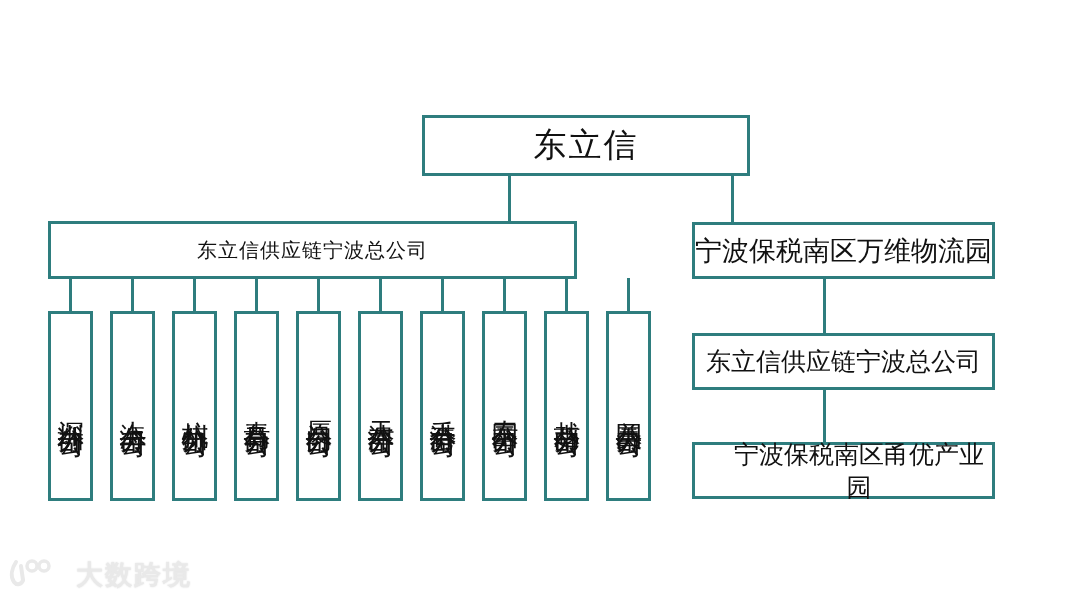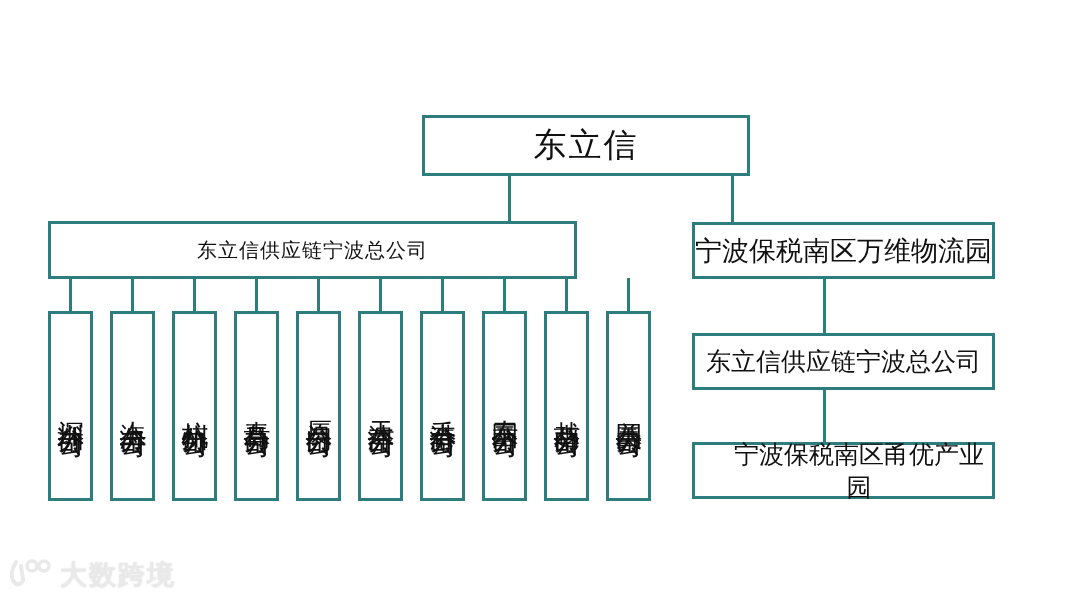--- a/index.html
+++ b/index.html
@@ -37,21 +37,21 @@
   .conn{
     position:absolute;
     width:3px;
     background:var(--line,#2e7d7e);
   }
   .watermark{
     position:absolute;
     left:8px;top:556px;
     display:flex;
     align-items:center;
-    gap:8px;
+    gap:24px;
     color:var(--wm,#e9e9e9);
     user-select:none;
   }
   .watermark-text{
     font-size:27px;
     font-weight:bold;
     letter-spacing:2px;
     text-shadow:0 0 2px #e0e0e0;
   }
 </style>

